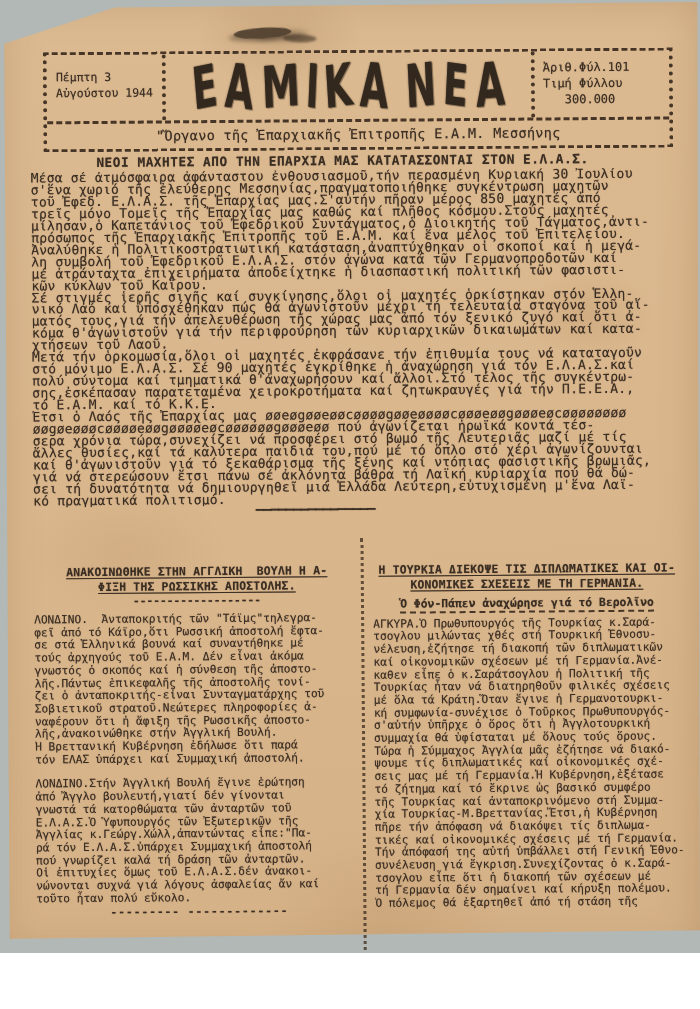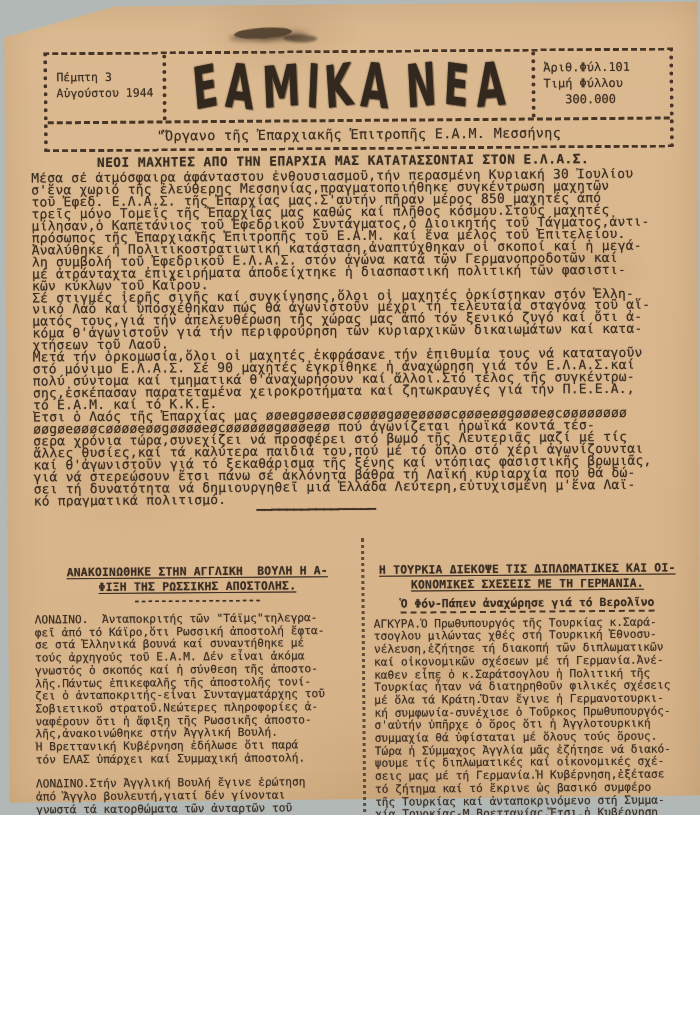--- a/index.html
+++ b/index.html
@@ -1,17 +1,17 @@
 <!DOCTYPE html>
 <html><head>
 <meta charset="utf-8">
 <style>
   html,body{margin:0;padding:0;}
   .stage{
-    position:relative;width:700px;height:815px;overflow:hidden;
+    position:relative;width:700px;height:953px;overflow:hidden;
     background:#b2b8b5;
     font-family:"DejaVu Sans Mono", monospace;
   }
   .paper{
     position:absolute;inset:0;
     clip-path:polygon(16.4% 0.8%, 99.6% 0.2%, 100% 97.6%, 1.4% 98.5%, 0.6% 4.6%);
     background:
       radial-gradient(120px 70px at 40% 4%, rgba(120,80,40,.14), transparent 70%),
       radial-gradient(90px 60px at 84% 33%, rgba(150,100,55,.14), transparent 72%),
       radial-gradient(140px 90px at 18% 58%, rgba(150,100,55,.10), transparent 72%),

